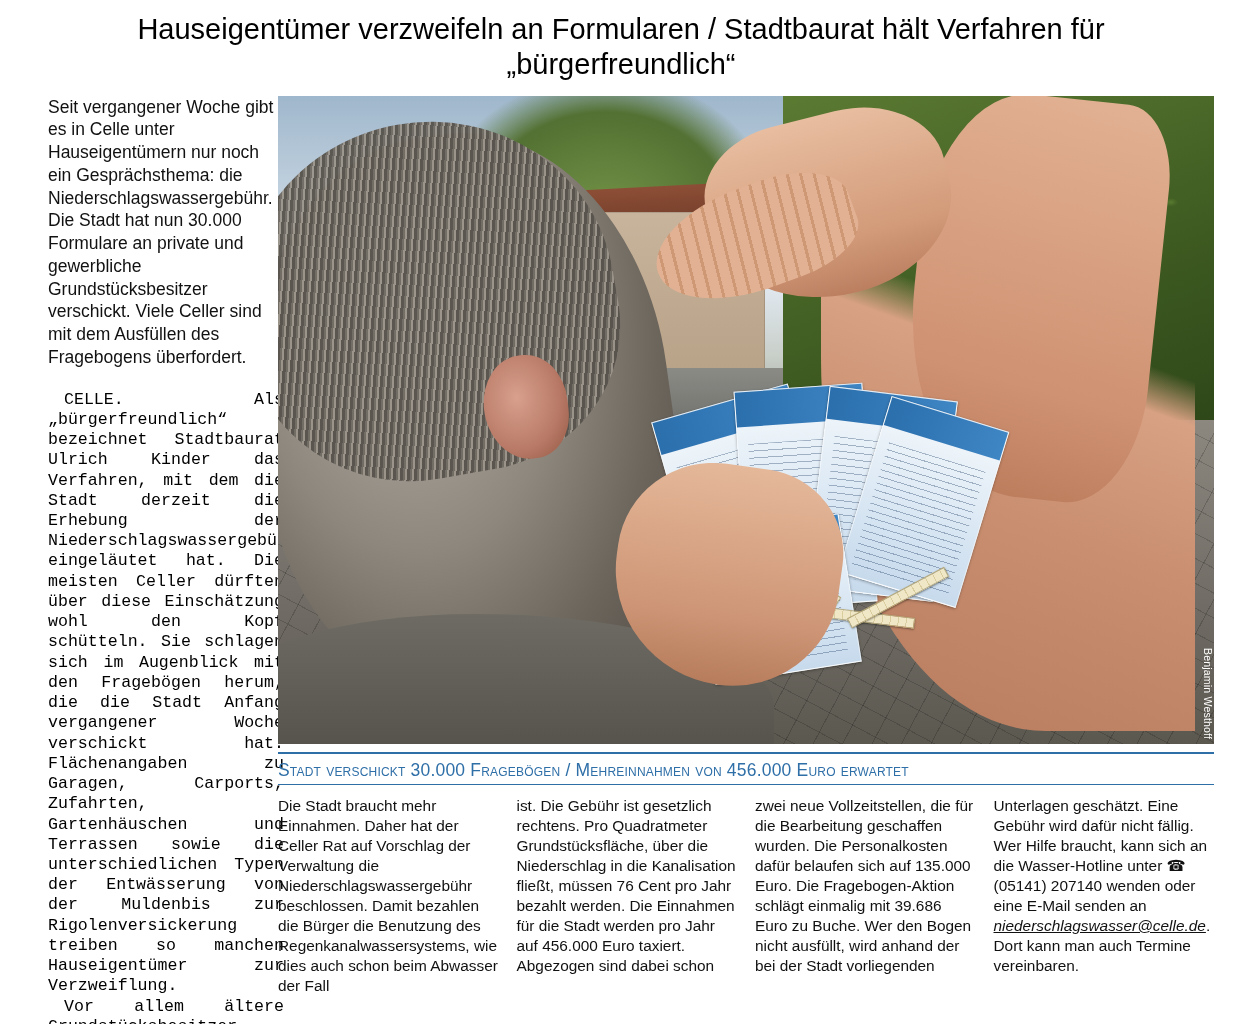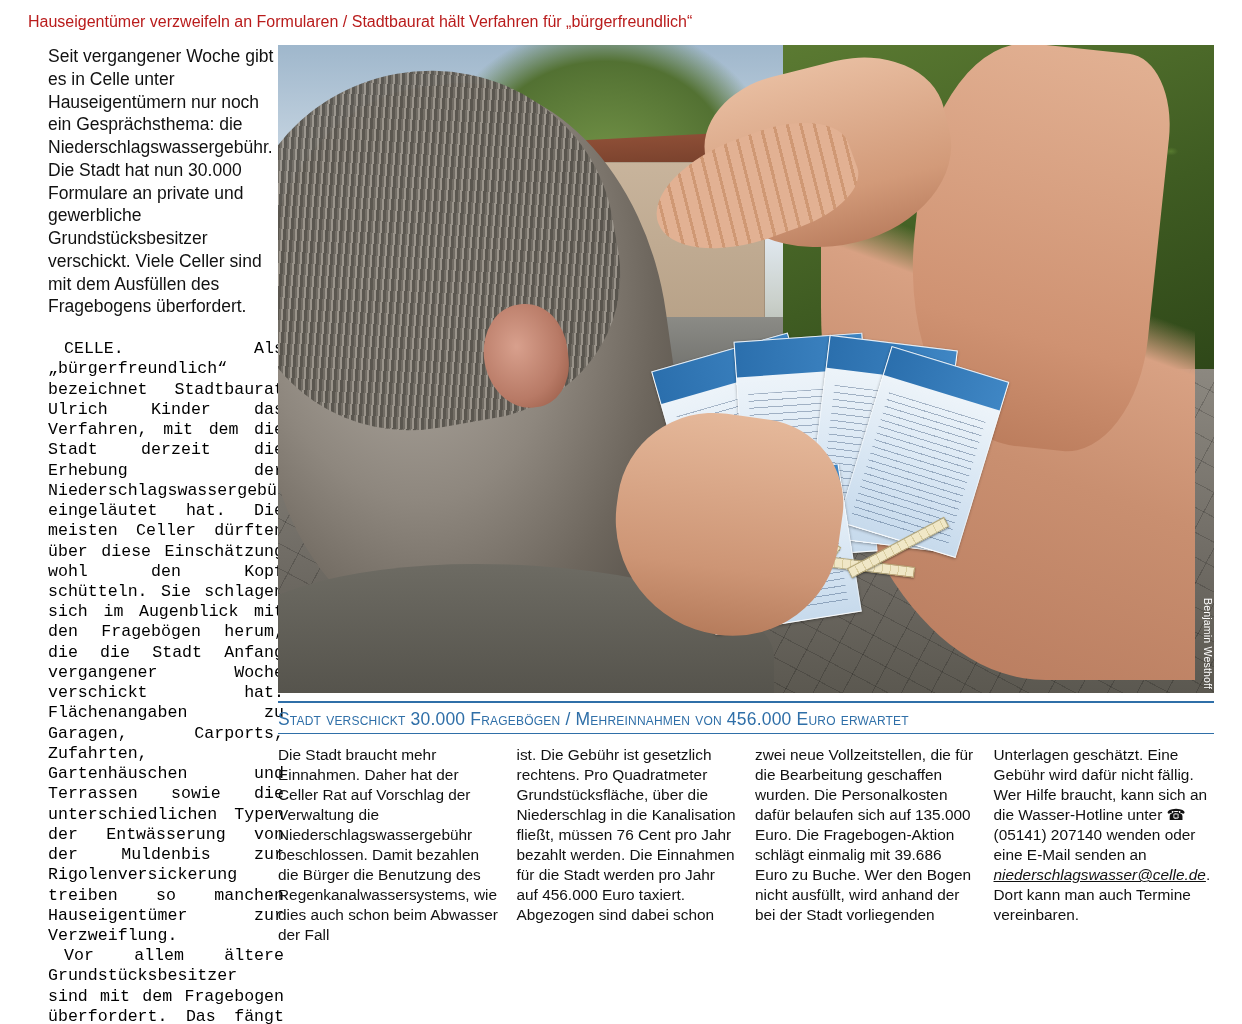--- a/index.html
+++ b/index.html
@@ -27,25 +27,25 @@
     font-weight: bold;
     font-size: 57px;
     line-height: 1.05;
     letter-spacing: -0.5px;
     text-align: center;
     margin: 14px 28px 0 28px;
     color: #111;
   }
   .subhead {
     font-family: "Liberation Sans", sans-serif;
-    font-size: 16px;
+    font-size: 29px;
     line-height: 1.2;
-    text-align: left;
+    text-align: center;
     margin: 12px 28px 0 28px;
-    color: #b91c1c;
+    color: #000000;
     font-weight: 400;
   }
 
   
   .body-wrap {
     position: relative;
     margin-top: 14px;
     padding: 0 28px 0 28px;
   }
 

